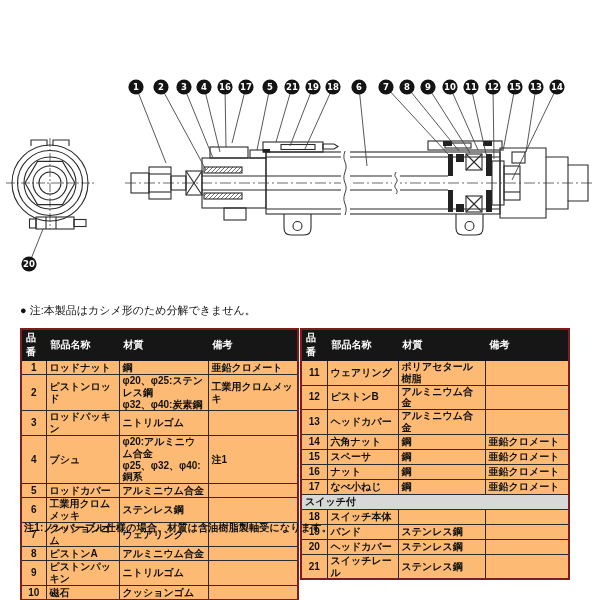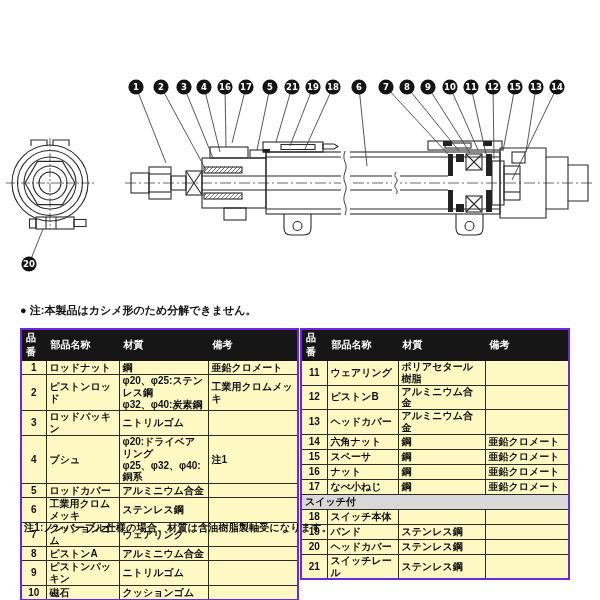--- a/index.html
+++ b/index.html
@@ -1,21 +1,21 @@
 <!DOCTYPE html>
 <html><head>
 <meta charset="utf-8">
 <style>
   html,body{margin:0;padding:0;background:#fff;}
   .page{position:relative;width:600px;height:600px;background:#ffffff;overflow:hidden;
         font-family:"Liberation Sans","DejaVu Sans",sans-serif;color:#111;}
   svg{display:block;}
-  .note-top{position:absolute;left:20px;top:303px;font-size:11px;font-weight:bold;color:#111;}
+  .note-top{position:absolute;left:20px;top:303px;font-size:11px;font-weight:normal;color:#111;}
   .note-bottom{position:absolute;left:24px;top:521px;font-size:10px;font-weight:bold;color:#111;letter-spacing:0.2px;}
-  table.parts{position:absolute;border-collapse:collapse;table-layout:fixed;background:#fef9c3;border:2px solid #6d28d9;}
+  table.parts{position:absolute;border-collapse:collapse;table-layout:fixed;background:#fdba74;border:2px solid #7f1d1d;}
   table.parts th{background:#161616;color:#fff;font-size:10px;text-align:left;padding:1px 4px;
                  border:1px solid #161616;font-weight:bold;height:12px;overflow:hidden;}
   table.parts td{border:1px solid #2b2b2b;font-size:10px;font-weight:bold;padding:0 3px;line-height:1.18;
                  white-space:pre-line;height:13px;vertical-align:middle;overflow:hidden;}
   table.parts td.c0{text-align:center;padding:0 1px;}
   table.parts tr.section td{background:#d8d8d8;border:1px solid #2b2b2b;font-weight:bold;}
   #tbl-left{left:20px;top:328px;width:277px;}
   #tbl-right{left:300px;top:328px;width:268px;}
   #tbl-right td{height:14px;}
 </style>
@@ -244,21 +244,21 @@
         </tr>
         <tr>
           <td class="c0">3</td>
           <td class="c1">ロッドパッキン</td>
           <td class="c2">ニトリルゴム</td>
           <td class="c3"></td>
         </tr>
         <tr>
           <td class="c0">4</td>
           <td class="c1">ブシュ</td>
-          <td class="c2">φ20:ドライベアリング
+          <td class="c2">φ20:アルミニウム合金
 φ25、φ32、φ40:銅系</td>
           <td class="c3">注1</td>
         </tr>
         <tr>
           <td class="c0">5</td>
           <td class="c1">ロッドカバー</td>
           <td class="c2">アルミニウム合金</td>
           <td class="c3"></td>
         </tr>
         <tr>

